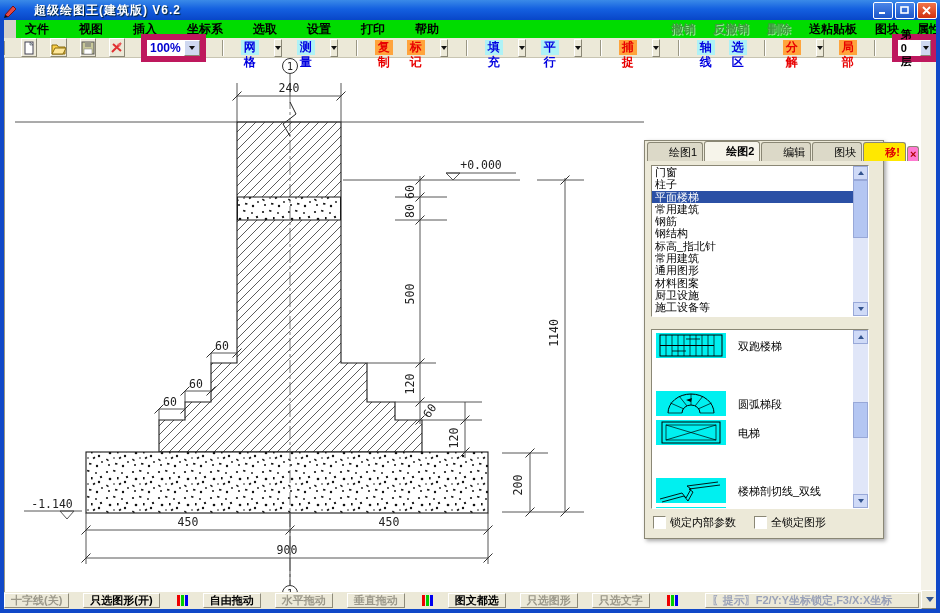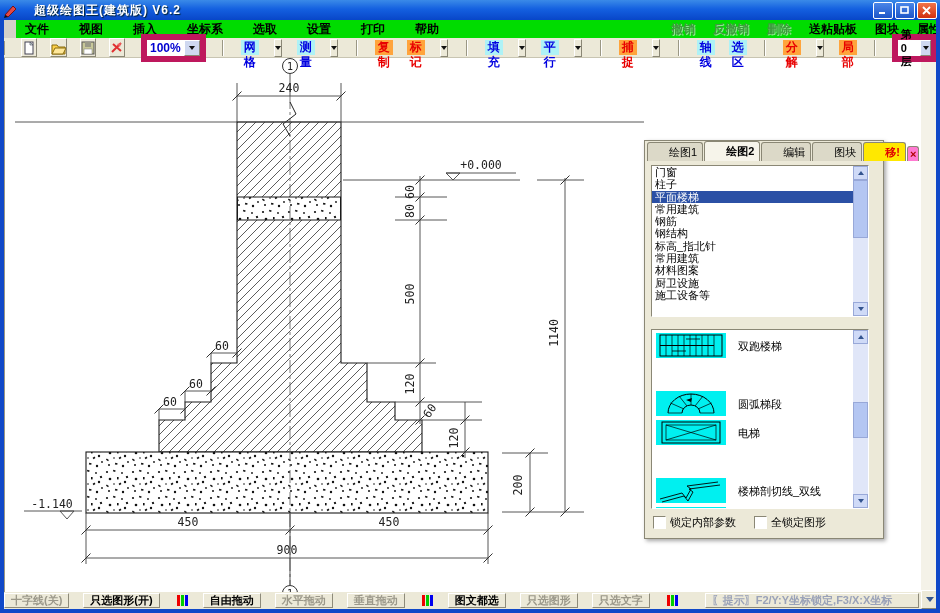--- a/index.html
+++ b/index.html
@@ -341,20 +341,21 @@
 
   <div class="listbox" style="top:24px;height:150px;">
     <div class="lrow">门窗</div>
     <div class="lrow">柱子</div>
     <div class="lrow sel">平面楼梯</div>
     <div class="lrow">常用建筑</div>
     <div class="lrow">钢筋</div>
     <div class="lrow">钢结构</div>
     <div class="lrow">标高_指北针</div>
     <div class="lrow">常用建筑</div>
+    <div class="lrow">通用图形</div>
     <div class="lrow">材料图案</div>
     <div class="lrow">厨卫设施</div>
     <div class="lrow">施工设备等</div>
     <div class="pscroll">
       <div class="psb">
           <span class="ptri-up"></span>
         </div>
       <div class="pthumb" style="top:14px;height:58px;"></div>
       <div class="psb bot">
           <span class="ptri-dn"></span>

